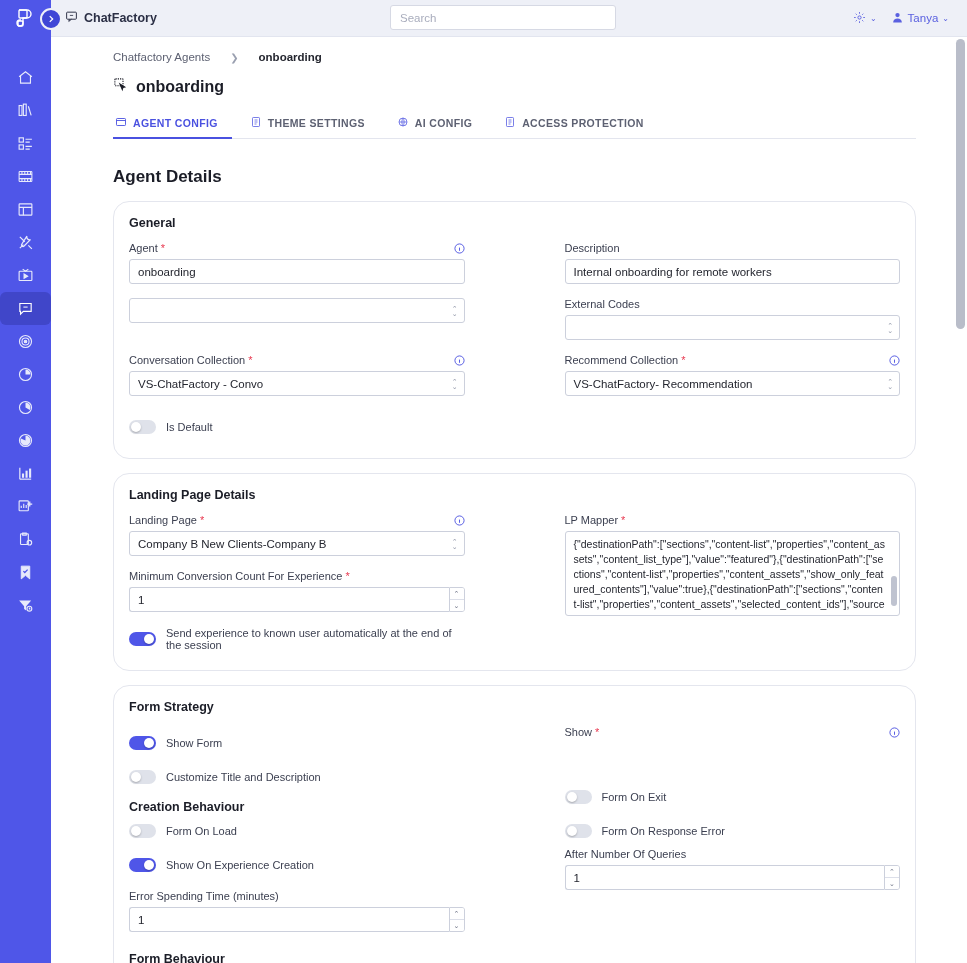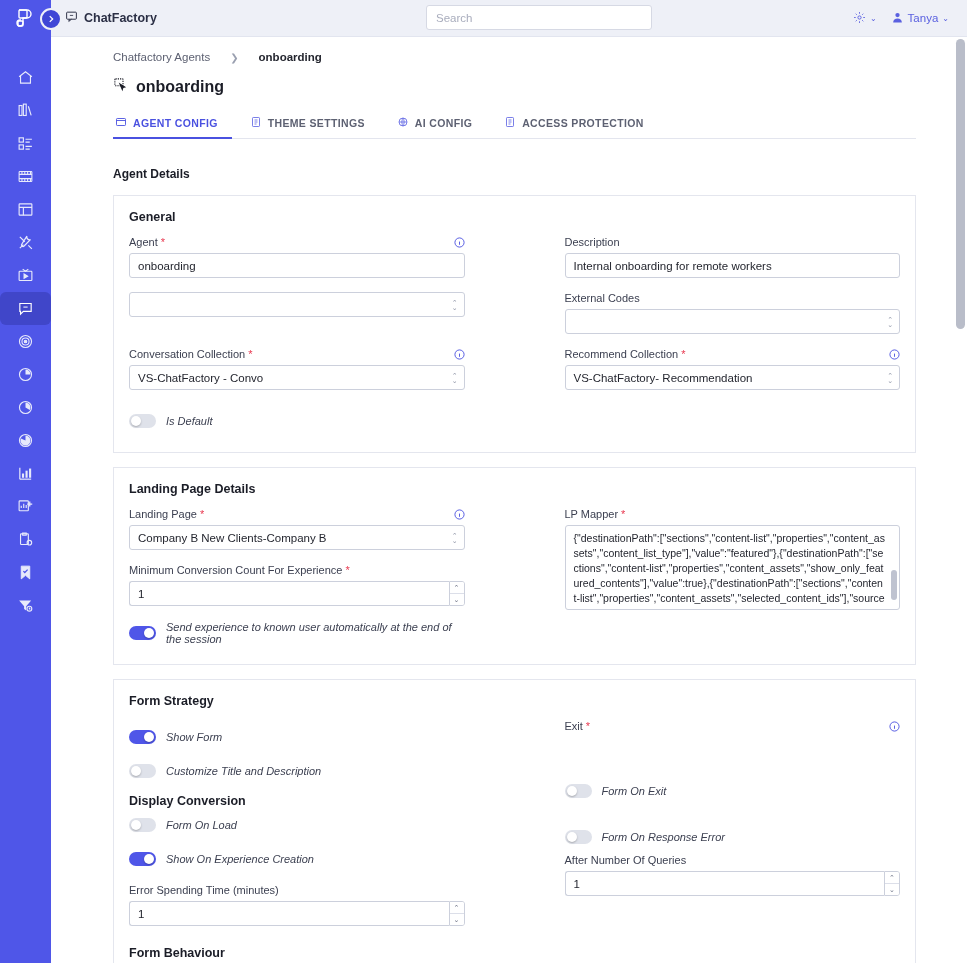--- a/index.html
+++ b/index.html
@@ -49,21 +49,21 @@
     height: 37px; background: #eef0f7;
     display: flex; align-items: center;
     border-bottom: 1px solid #e2e5ef;
     flex-shrink: 0; position: relative;
   }
   .brand {
     display: flex; align-items: center; gap: 6px;
     margin-left: 14px; font-size: 12.5px; font-weight: bold; color: #2b2f45;
   }
   .brand svg { width: 13px; height: 13px; }
-  .search-wrap { position: absolute; left: 339px; top: 5px; margin-left: 36px; }
+  .search-wrap { position: absolute; left: 339px; top: 5px; }
   .search-input {
     width: 226px; height: 25px;
     border: 1px solid #d6d9e4; border-radius: 3px;
     background: #fff; padding: 0 9px;
     font-family: "Liberation Sans", sans-serif; font-size: 11.5px;
     color: #333; outline: none;
   }
   .search-input::placeholder { color: #a9adbd; }
   .topbar-right {
     margin-left: auto; display: flex; align-items: center;
@@ -102,27 +102,27 @@
     display: flex; align-items: center; gap: 6px;
     padding: 6px 14px 7px 2px; margin-right: 16px;
     font-size: 10.5px; letter-spacing: .35px;
     color: #5d6172; cursor: pointer; font-weight: bold;
     border-bottom: 2px solid transparent; margin-bottom: -1px;
   }
   .tab svg { width: 12px; height: 12px; }
   .tab.active { color: #4a51e0; border-bottom-color: #4a51e0; }
 
   .section-title {
-    padding: 20px 0 0 62px; font-size: 12px;
+    padding: 20px 0 0 62px; font-size: 17px;
     font-weight: bold; color: #1b1d27;
   }
 
   .card {
     margin: 14px 51px 0 62px;
-    border: 1px solid #e4e6ee; border-radius: 0;
+    border: 1px solid #e4e6ee; border-radius: 16px;
     background: #fff; padding: 14px 15px 18px 15px;
   }
   .card-h {
     font-size: 12.5px; font-weight: bold; color: #1b1d27;
     margin-bottom: 12px;
   }
   .grid2 {
     display: grid; grid-template-columns: 1fr 1fr;
     column-gap: 100px; row-gap: 0px;
   }
@@ -205,21 +205,21 @@
     background: #dfe2ea; position: relative; cursor: pointer;
     flex-shrink: 0;
   }
   .tgl::after {
     content: ''; position: absolute; top: 2px; left: 2px;
     width: 10px; height: 10px; border-radius: 50%;
     background: #fff; box-shadow: 0 1px 2px rgba(0,0,0,.25);
   }
   .tgl.on { background: #4f56e8; }
   .tgl.on::after { left: 15px; }
-  .tgl-lbl { font-size: 11px; color: #3c4051; font-style: italic; }
+  .tgl-lbl { font-size: 11px; color: #3c4051; }
 
   .sub-h {
     font-size: 12.5px; font-weight: bold; color: #1b1d27;
     margin: 10px 0 4px 0;
   }
 
   
   .pagescroll {
     position: absolute; right: 2px; top: 39px;
     width: 9px; height: 920px;
@@ -625,21 +625,21 @@
             <div>
               <div class="tgl-row">
                 <span class="tgl on"></span>
                 <span class="tgl-lbl">Show Form</span>
               </div>
               <div class="tgl-row" style="margin-top:8px">
                 <span class="tgl"></span>
                 <span class="tgl-lbl">Customize Title and Description</span>
               </div>
 
-              <div class="sub-h">Display Conversion</div>
+              <div class="sub-h">Creation Behaviour</div>
 
               <div class="tgl-row">
                 <span class="tgl"></span>
                 <span class="tgl-lbl">Form On Load</span>
               </div>
               <div class="tgl-row" style="margin-top:8px">
                 <span class="tgl on"></span>
                 <span class="tgl-lbl">Show On Experience Creation</span>
               </div>
 
@@ -653,36 +653,36 @@
                     <div>⌃</div>
                     <div>⌄</div>
                   </div>
                 </div>
               </div>
             </div>
 
             <div>
               <div class="field">
                 <div class="flabel">
-                  <span>Exit</span>
+                  <span>Show</span>
                   <span class="req">*</span>
                   <span class="info-i">
                     <svg viewBox="0 0 24 24" fill="none" stroke="#4a51e0" stroke-width="2">
                         <circle cx="12" cy="12" r="10"></circle>
                         <path d="M12 10v7M12 7h.01"></path>
                       </svg>
                   </span>
                 </div>
               </div>
 
               <div class="tgl-row" style="margin-top:46px">
                 <span class="tgl"></span>
                 <span class="tgl-lbl">Form On Exit</span>
               </div>
-              <div class="tgl-row" style="margin-top:20px">
+              <div class="tgl-row" style="margin-top:8px">
                 <span class="tgl"></span>
                 <span class="tgl-lbl">Form On Response Error</span>
               </div>
 
               <div class="field" style="margin-top:4px">
                 <div class="flabel">
                   <span>After Number Of Queries</span>
                 </div>
                 <div class="num-wrap">
                   <input class="num-inp" type="text" value="1" style="">

